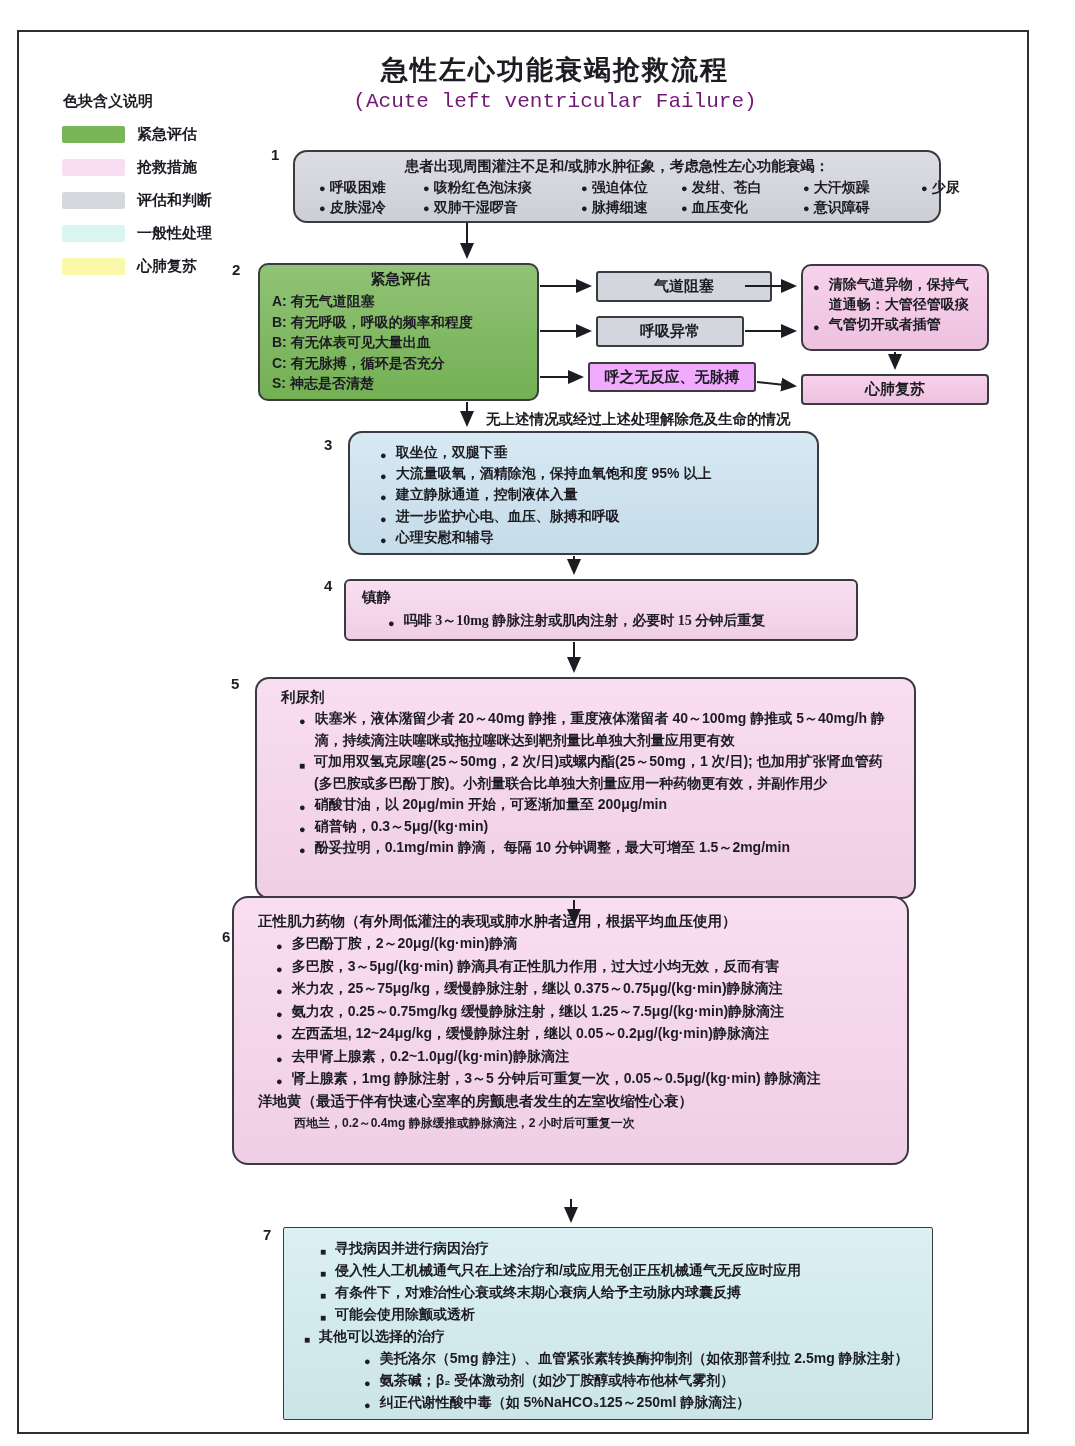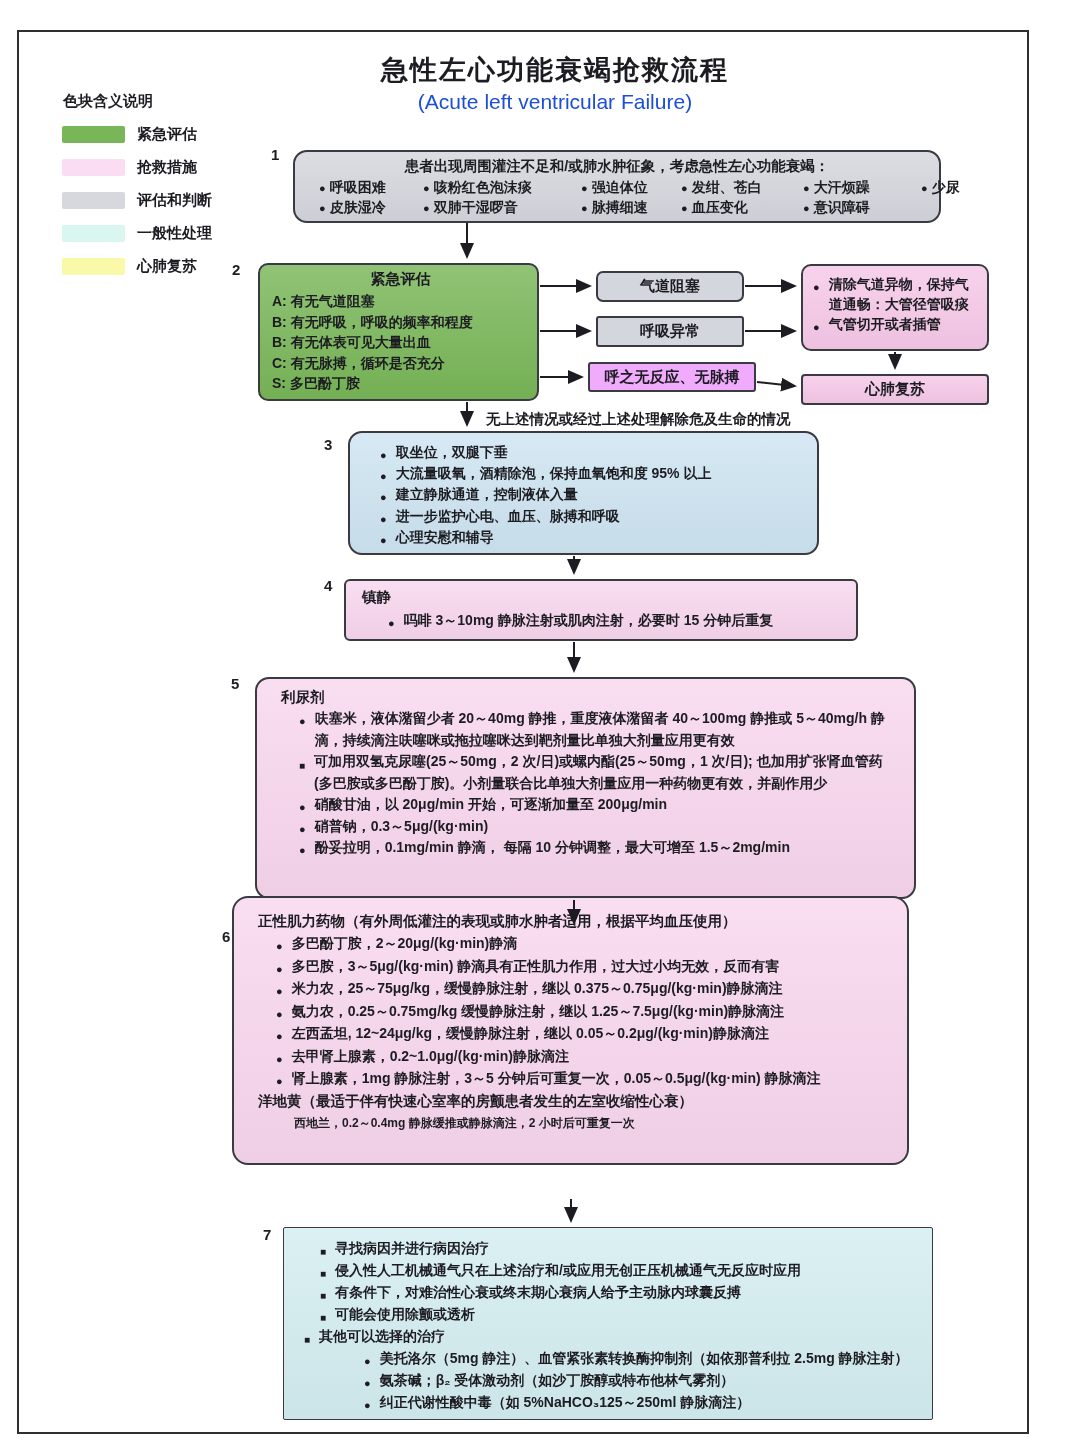--- a/index.html
+++ b/index.html
@@ -3,49 +3,49 @@
 <meta charset="utf-8">
 <style>
   html,body{margin:0;padding:0;background:#f2f2ef;}
   .page{position:relative;width:1075px;height:1446px;background:#ffffff;
         font-family:"Liberation Sans","DejaVu Sans",sans-serif;color:#1c1c22;overflow:hidden;padding-left:9px;}
   .page-frame{position:absolute;left:17px;top:30px;width:1008px;height:1400px;
         border:2px solid #2e2e33;pointer-events:none;}
   .title{position:absolute;left:280px;top:52px;width:550px;text-align:center;
         font-size:27px;font-weight:700;letter-spacing:2px;}
   .subtitle{position:absolute;left:280px;top:90px;width:550px;text-align:center;
-        font-size:21px;font-weight:400;color:#1d4ed8;}
+        font-size:21px;font-weight:400;color:#701a75;font-family:Liberation Mono, monospace;}
   .legend-heading{position:absolute;left:63px;top:92px;font-size:15px;font-weight:700;text-align:center;}
   .legend{position:absolute;left:62px;top:126px;display:flex;flex-direction:column;gap:16px;}
   .legend-row{display:flex;align-items:center;gap:12px;height:17px;}
   .swatch{width:63px;height:17px;border-radius:2px;}
   .legend-label{font-size:15px;font-weight:600;}
   .num{position:absolute;font-size:15px;font-weight:700;}
   .bx{position:absolute;box-sizing:border-box;border:2px solid #3a3a42;
       background-image:linear-gradient(rgba(255,255,255,.18),rgba(0,0,0,.035));}
-  .r14{border-radius:14px;} .r10{border-radius:10px;} .r6{border-radius:6px;} .r2{border-radius:2px;}
+  .r14{border-radius:14px;} .r10{border-radius:10px;} .r6{border-radius:6px;font-family:Liberation Serif, serif;} .r2{border-radius:2px;}
   .li{display:flex;gap:9px;align-items:flex-start;}
   .bl{flex:0 0 auto;font-size:11px;transform:translateY(3px);}
   .bl-sq{font-size:10px;transform:translateY(4px);}
   
   #box1{left:293px;top:150px;width:648px;height:73px;padding:5px 10px 0 10px;}
   .b1-title{text-align:center;font-size:14.5px;font-weight:700;}
   .b1-grid{display:grid;grid-template-columns:104px 158px 100px 122px 118px 54px;
            padding-left:14px;margin-top:3px;row-gap:2px;font-size:14px;font-weight:600;}
   .b1-grid .cell{display:flex;gap:4px;align-items:baseline;white-space:nowrap;}
   .b1-grid .bl{transform:translateY(0);}
   
   #box2{left:258px;top:263px;width:281px;height:138px;padding:5px 8px 0 12px;}
   .b2-title{text-align:center;font-size:15px;font-weight:700;margin-bottom:2px;}
   .b2-line{font-size:14px;font-weight:700;line-height:20.5px;white-space:nowrap;}
   
   .decision{position:absolute;display:flex;align-items:center;justify-content:center;
             box-sizing:border-box;border:2px solid #3a3a42;border-radius:3px;
             font-size:15px;font-weight:700;white-space:nowrap;}
-  #d1{left:596px;top:271px;width:148px;height:31px;border-radius:7px;}
+  #d1{left:596px;top:271px;width:176px;height:31px;}
   #d2{left:596px;top:316px;width:148px;height:31px;}
   #d3{left:588px;top:362px;width:168px;height:30px;}
   
   #pink1{left:801px;top:264px;width:188px;height:87px;border-radius:10px;padding:8px 8px 0 10px;}
   #pink1 .li{font-size:14px;font-weight:600;line-height:20px;}
   #cpr{left:801px;top:374px;width:188px;height:31px;border-radius:4px;
        display:flex;align-items:center;justify-content:center;font-size:15px;font-weight:700;}
   .connector-label{position:absolute;left:486px;top:410px;font-size:14.5px;font-weight:600;}
   
   #box3{left:348px;top:431px;width:471px;height:124px;padding:9px 10px 0 30px;}
@@ -161,21 +161,21 @@
         </span>
     </div>
   </div>
 
   <div class="bx r10" id="box2" style="background-color: rgb(120, 182, 87);">
     <div class="b2-title">紧急评估</div>
     <div class="b2-line">A: 有无气道阻塞</div>
     <div class="b2-line">B: 有无呼吸，呼吸的频率和程度</div>
     <div class="b2-line">B: 有无体表可见大量出血</div>
     <div class="b2-line">C: 有无脉搏，循环是否充分</div>
-    <div class="b2-line">S: 多巴酚丁胺</div>
+    <div class="b2-line">S: 神志是否清楚</div>
   </div>
 
   <div class="decision" id="d1" style="background-color: rgb(212, 214, 221);">气道阻塞</div>
   <div class="decision" id="d2" style="background-color: rgb(212, 214, 221);">呼吸异常</div>
   <div class="decision" id="d3" style="background-color: #f0abfc;">呼之无反应、无脉搏</div>
 
   <div class="bx" id="pink1" style="background-color: rgb(246, 200, 232);">
     <div class="li">
         <i class="bl">●</i>
         <span>清除气道异物，保持气道通畅：大管径管吸痰</span>

